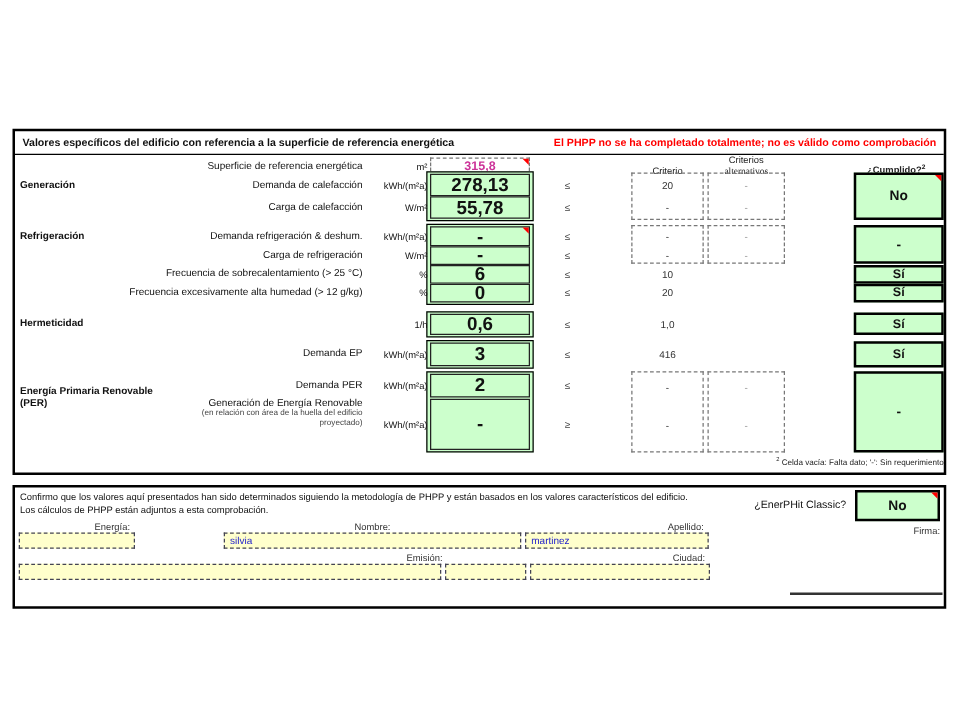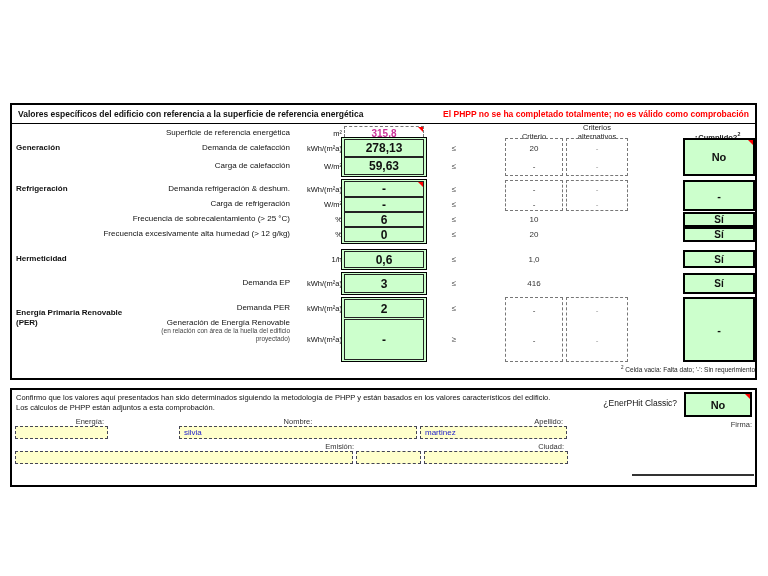--- a/index.html
+++ b/index.html
@@ -9,21 +9,21 @@
   
   .mainbox{left:10px;top:103px;width:747px;height:277px;border:2px solid #000;background:#fff;}
   .titlerow{left:0;top:0;width:100%;height:19px;border-bottom:1px solid #000;
             display:flex;align-items:center;justify-content:space-between;padding:0 6px;}
   .title{font-size:8.5px;font-weight:bold;}
   .warning{font-size:8.5px;font-weight:bold;color:#ff0000;}
   .lbl{left:0;width:278px;font-size:8px;line-height:1.12;display:flex;align-items:center;
        justify-content:flex-end;text-align:right;}
   .unit{left:284px;width:46px;font-size:7.5px;display:flex;align-items:center;justify-content:flex-end;text-align:right;}
   .vbox{left:332px;width:80px;background:#ccffcc;border:1px solid #222;font-weight:bold;
-        font-size:12px;display:flex;align-items:center;justify-content:center;}
+        font-size:15px;display:flex;align-items:center;justify-content:center;}
   .grp{left:329px;width:86px;border:1px solid #000;background:#ccffcc;}
   .comp{left:424px;width:36px;font-size:8px;color:#444;display:flex;align-items:center;justify-content:center;}
   .crit{left:493px;width:58px;font-size:8px;color:#333;display:flex;align-items:center;justify-content:center;}
   .altc{left:554px;width:62px;font-size:8px;color:#999;display:flex;align-items:center;justify-content:center;}
   .dashrect{border:1px dashed #777;background:#fff;}
   .cump{left:671px;width:72px;background:#ccffcc;border:2px solid #000;font-weight:bold;
         font-size:11px;display:flex;align-items:center;justify-content:center;}
   .sec{left:4px;font-size:8px;font-weight:bold;line-height:1.2;}
   .hdr{font-size:7.5px;color:#222;text-align:center;}
   .tri{position:absolute;top:0;right:0;width:0;height:0;border-left:5px solid transparent;border-top:5px solid #f00;}
@@ -47,21 +47,21 @@
 
   <div class="abs mainbox">
 
     <div class="abs titlerow">
       <span class="title">Valores específicos del edificio con referencia a la superficie de referencia energética</span>
       <span class="warning">El PHPP no se ha completado totalmente; no es válido como comprobación</span>
     </div>
 
     <div class="abs hdr" style="left:554px;top:18px;width:62px;">Criterios</div>
     <div class="abs hdr" style="left:493px;top:27px;width:58px;">Criterio</div>
-    <div class="abs hdr" style="left:554px;top:27px;width:62px;">alternativos</div>
+    <div class="abs hdr" style="left:554px;top:27px;width:62px;font-family:Liberation Serif, serif;">alternativos</div>
     <div class="abs hdr" style="left:665px;top:26px;width:80px;font-weight:bold;"><span>¿Cumplido?</span><sup>2</sup></div>
 
     <div class="abs sec" style="top:38px;width:130px;">Generación</div>
     <div class="abs sec" style="top:79px;width:130px;">Refrigeración</div>
     <div class="abs sec" style="top:149px;width:130px;">Hermeticidad</div>
     <div class="abs sec" style="top:203px;width:120px;">Energía Primaria Renovable (PER)</div>
 
     <div class="abs lbl" style="top:21px;height:15px;">Superficie de referencia energética</div>
     <div class="abs unit" style="top:21px;height:15px;">m²</div>
     <div class="abs dashrect" style="left:332px;top:21px;width:80px;height:15px;color:#cc3399;font-weight:bold;font-size:10px;display:flex;align-items:center;justify-content:center;">
@@ -77,21 +77,21 @@
 
     <div class="abs lbl" style="top:34px;height:18px;">Demanda de calefacción</div>
     <div class="abs unit" style="top:34px;height:18px;">kWh/(m²a)</div>
     <div class="abs vbox" style="top:34px;height:18px;">278,13</div>
     <div class="abs comp" style="top:34px;height:18px;">≤</div>
     <div class="abs crit" style="top:34px;height:18px;">20</div>
     <div class="abs altc" style="top:34px;height:18px;">-</div>
 
     <div class="abs lbl" style="top:52px;height:18px;">Carga de calefacción</div>
     <div class="abs unit" style="top:52px;height:18px;">W/m²</div>
-    <div class="abs vbox" style="top:52px;height:18px;">59,63</div>
+    <div class="abs vbox" style="top:52px;height:18px;">55,78</div>
     <div class="abs comp" style="top:52px;height:18px;">≤</div>
     <div class="abs crit" style="top:52px;height:18px;">-</div>
     <div class="abs altc" style="top:52px;height:18px;">-</div>
 
     <div class="abs dashrect" style="left:493px;top:33px;width:58px;height:38px;background:transparent;"></div>
     <div class="abs dashrect" style="left:554px;top:33px;width:62px;height:38px;background:transparent;"></div>
 
     <div class="abs lbl" style="top:76px;height:16px;">Demanda refrigeración &amp; deshum.</div>
     <div class="abs unit" style="top:76px;height:16px;">kWh/(m²a)</div>
     <div class="abs vbox" style="top:76px;height:16px;">

